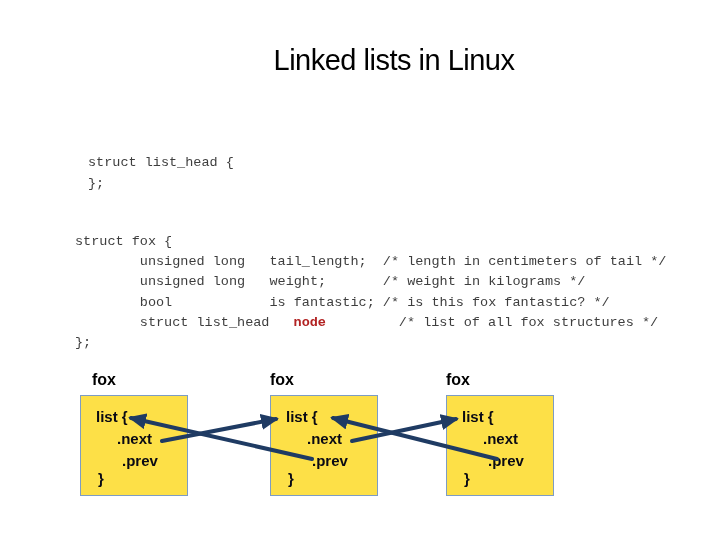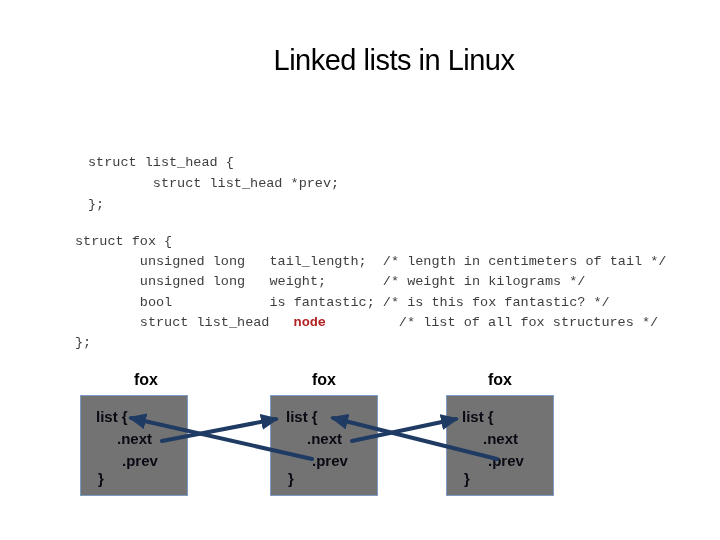--- a/index.html
+++ b/index.html
@@ -16,26 +16,26 @@
   pre.code {
     position: absolute; margin: 0;
     font-family: "Liberation Mono", monospace;
     font-size: 13.5px; color: #3e3e3e; white-space: pre;
   }
   #code-list-head { left: 88px; top: 112px; line-height: 21px; margin-top: 40px; }
   #code-fox       { left: 75px; top: 232px; line-height: 20.2px; }
   pre.code .hl { font-weight: bold; margin-left: 16px; }
 
   .fox-label {
-    position: absolute; top: 371px; width: 108px; text-align: center;
+    position: absolute; top: 371px; width: 108px; text-align: left;
     font-size: 16px; font-weight: bold; color: #000000;
   }
   .fox-box {
     position: absolute; top: 395px; width: 108px; height: 101px;
-    background: #737373; border: 1.5px solid #7d9cc4; box-sizing: border-box;
+    background: #fde047; border: 1.5px solid #7d9cc4; box-sizing: border-box;
   }
   .fox-box .bl {
     position: absolute; font-size: 15px; font-weight: bold;
     color: #0a0a14; white-space: nowrap;
   }
   .bl-list { left: 15px; top: 12px; }
   .bl-next { left: 36px; top: 34px; }
   .bl-prev { left: 41px; top: 56px; }
   .bl-close { left: 17px; top: 74px; }
 
@@ -48,21 +48,21 @@
     pointer-events: none;
   }
 </style>
 </head>
 <body>
 
 <div class="slide">
 
   <div class="title">Linked lists in Linux</div>
 
-  <pre class="code" id="code-list-head"><div><span>struct list_head {</span></div><div><span>        struct list_head *prev;</span></div><div><span>};</span></div></pre>
+  <pre class="code" id="code-list-head"><div><span>struct list_head {</span></div><div><span>};</span></div></pre>
   <pre class="code" id="code-fox"><div><span>struct fox {</span></div><div><span>        unsigned long   tail_length;  /* length in centimeters of tail */</span></div><div><span>        unsigned long   weight;       /* weight in kilograms */</span></div><div><span>        bool            is fantastic; /* is this fox fantastic? */</span></div><div><span>        struct list_head </span><span class="hl" style="color: rgb(178, 34, 34);">node</span><span>         /* list of all fox structures */</span></div><div><span>};</span></div></pre>
 
   <div class="fox-label" id="label1">fox</div>
   <div class="fox-label" id="label2">fox</div>
   <div class="fox-label" id="label3">fox</div>
 
   <div class="fox-box" id="box1">
     <div class="bl bl-list">list {</div>
     <div class="bl bl-next">.next</div>
     <div class="bl bl-prev">.prev</div>

